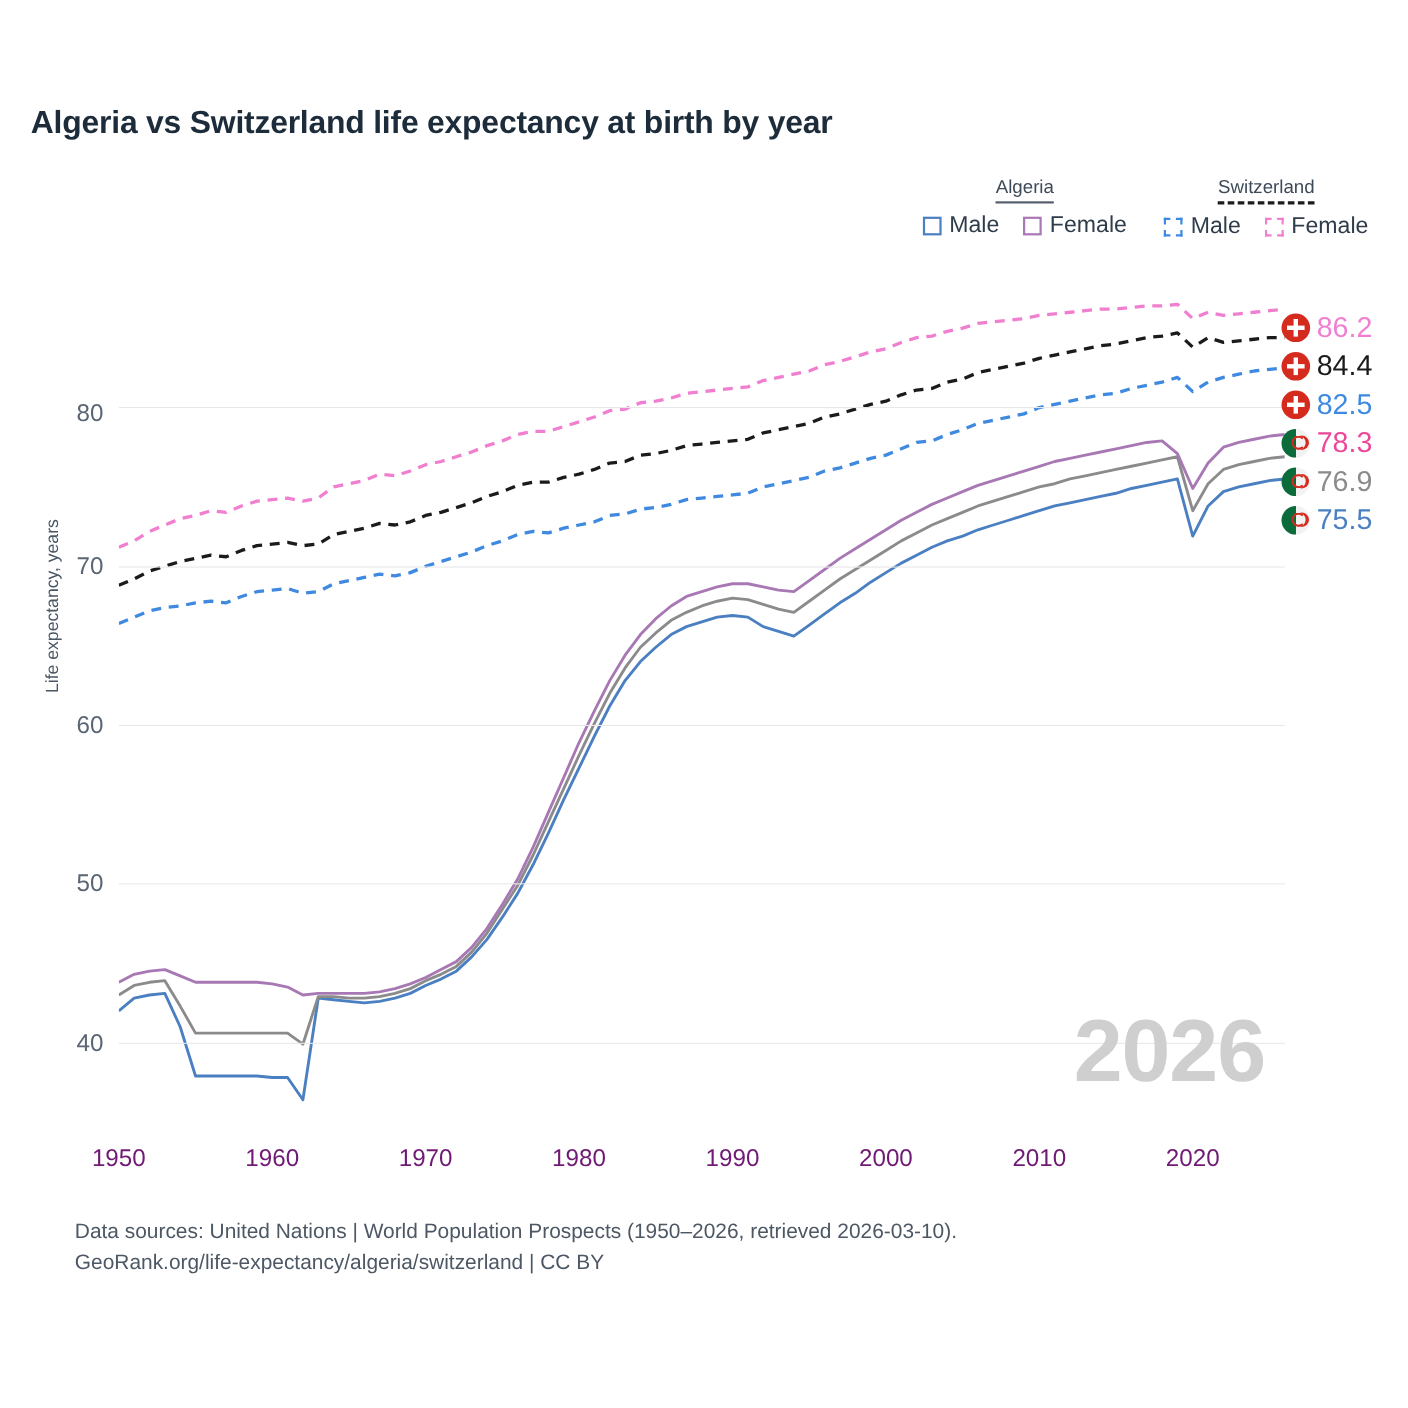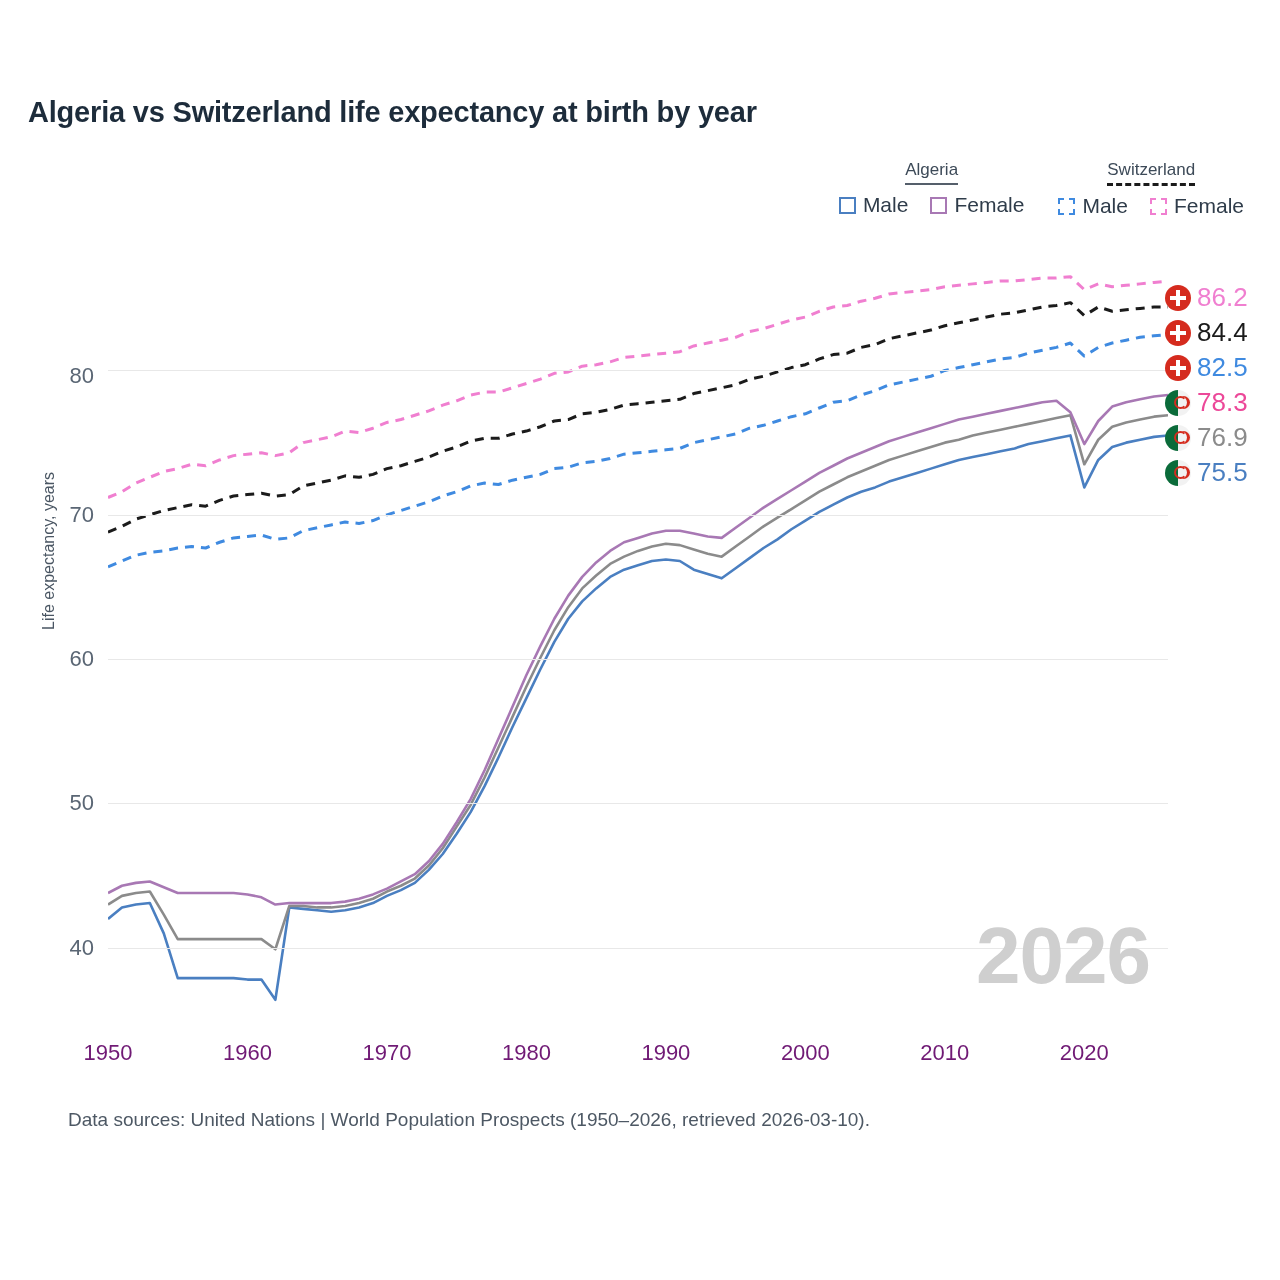--- a/index.html
+++ b/index.html
@@ -279,15 +279,16 @@
       <div class="endlabel" style="top: 187px; color: rgb(74, 127, 193);">
         <span class="flag flag-dz">
           <span class="crescent"></span>
         </span>
         <span>75.5</span>
       </div>
     </div>
 
   <div class="footer">
     <div>Data sources: United Nations | World Population Prospects (1950–2026, retrieved 2026-03-10).</div>
+    <div>GeoRank.org/life-expectancy/algeria/switzerland | CC BY</div>
   </div>
 
 </div>
 
 </body></html>

